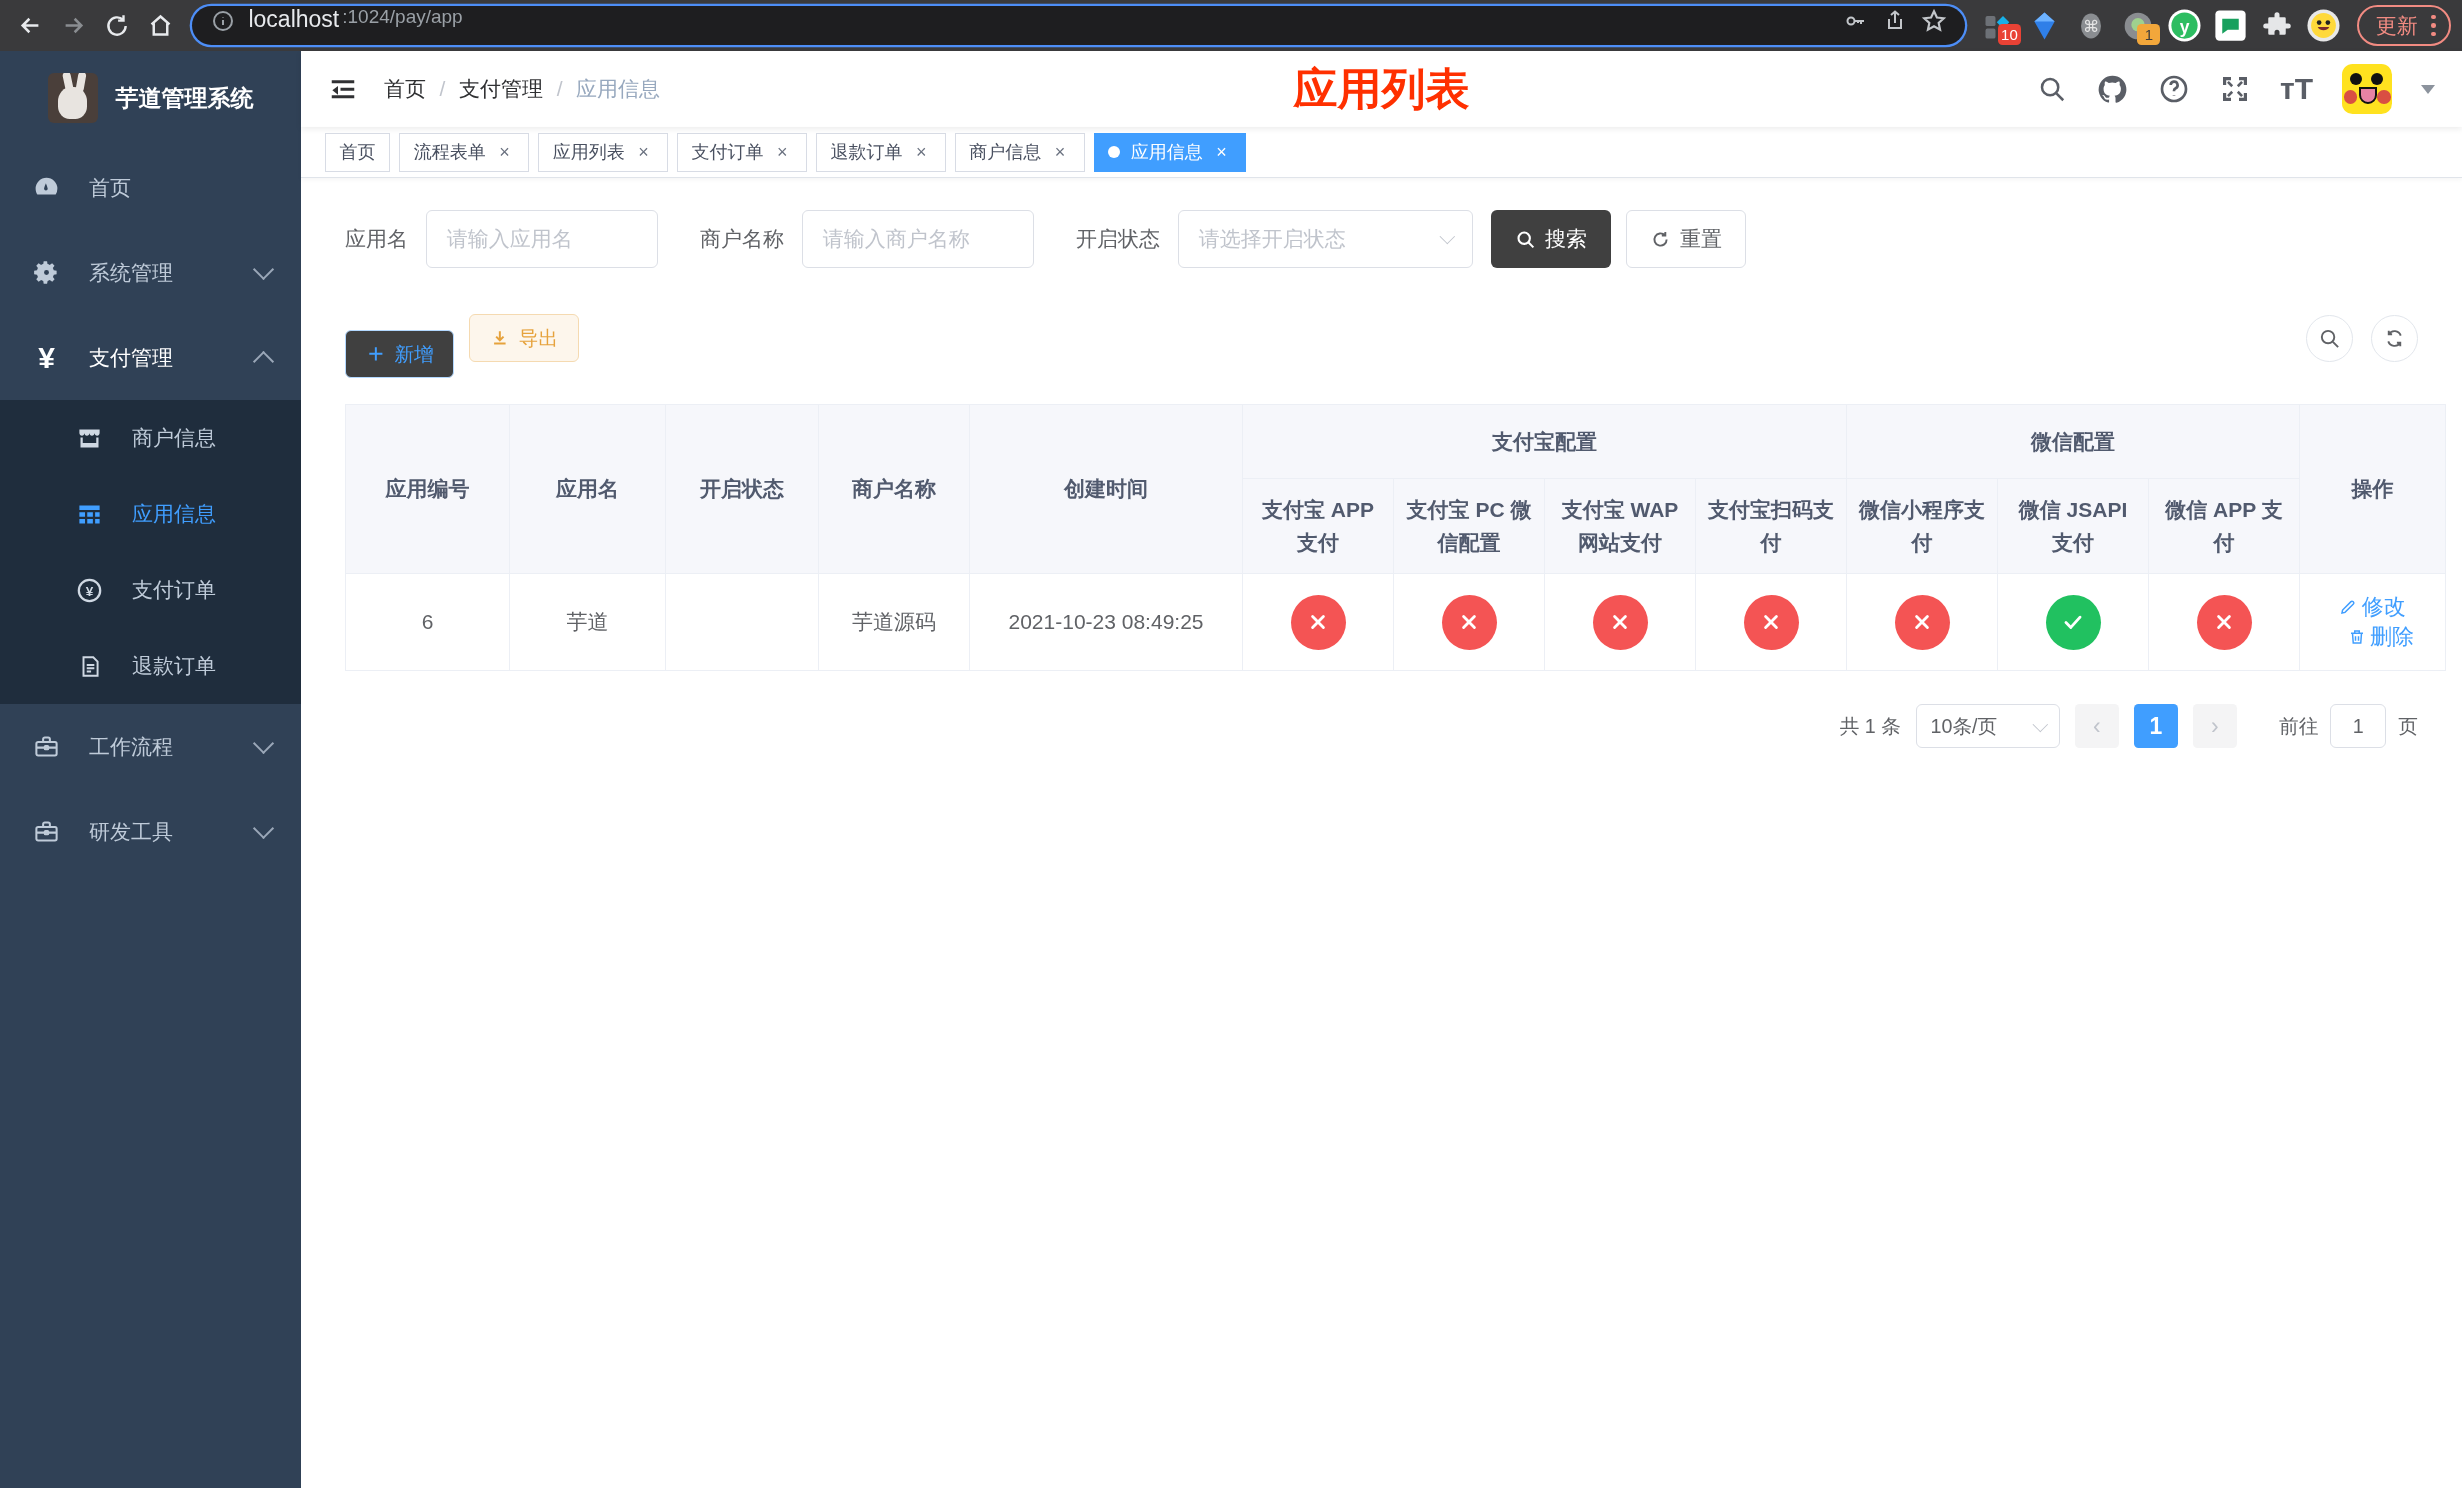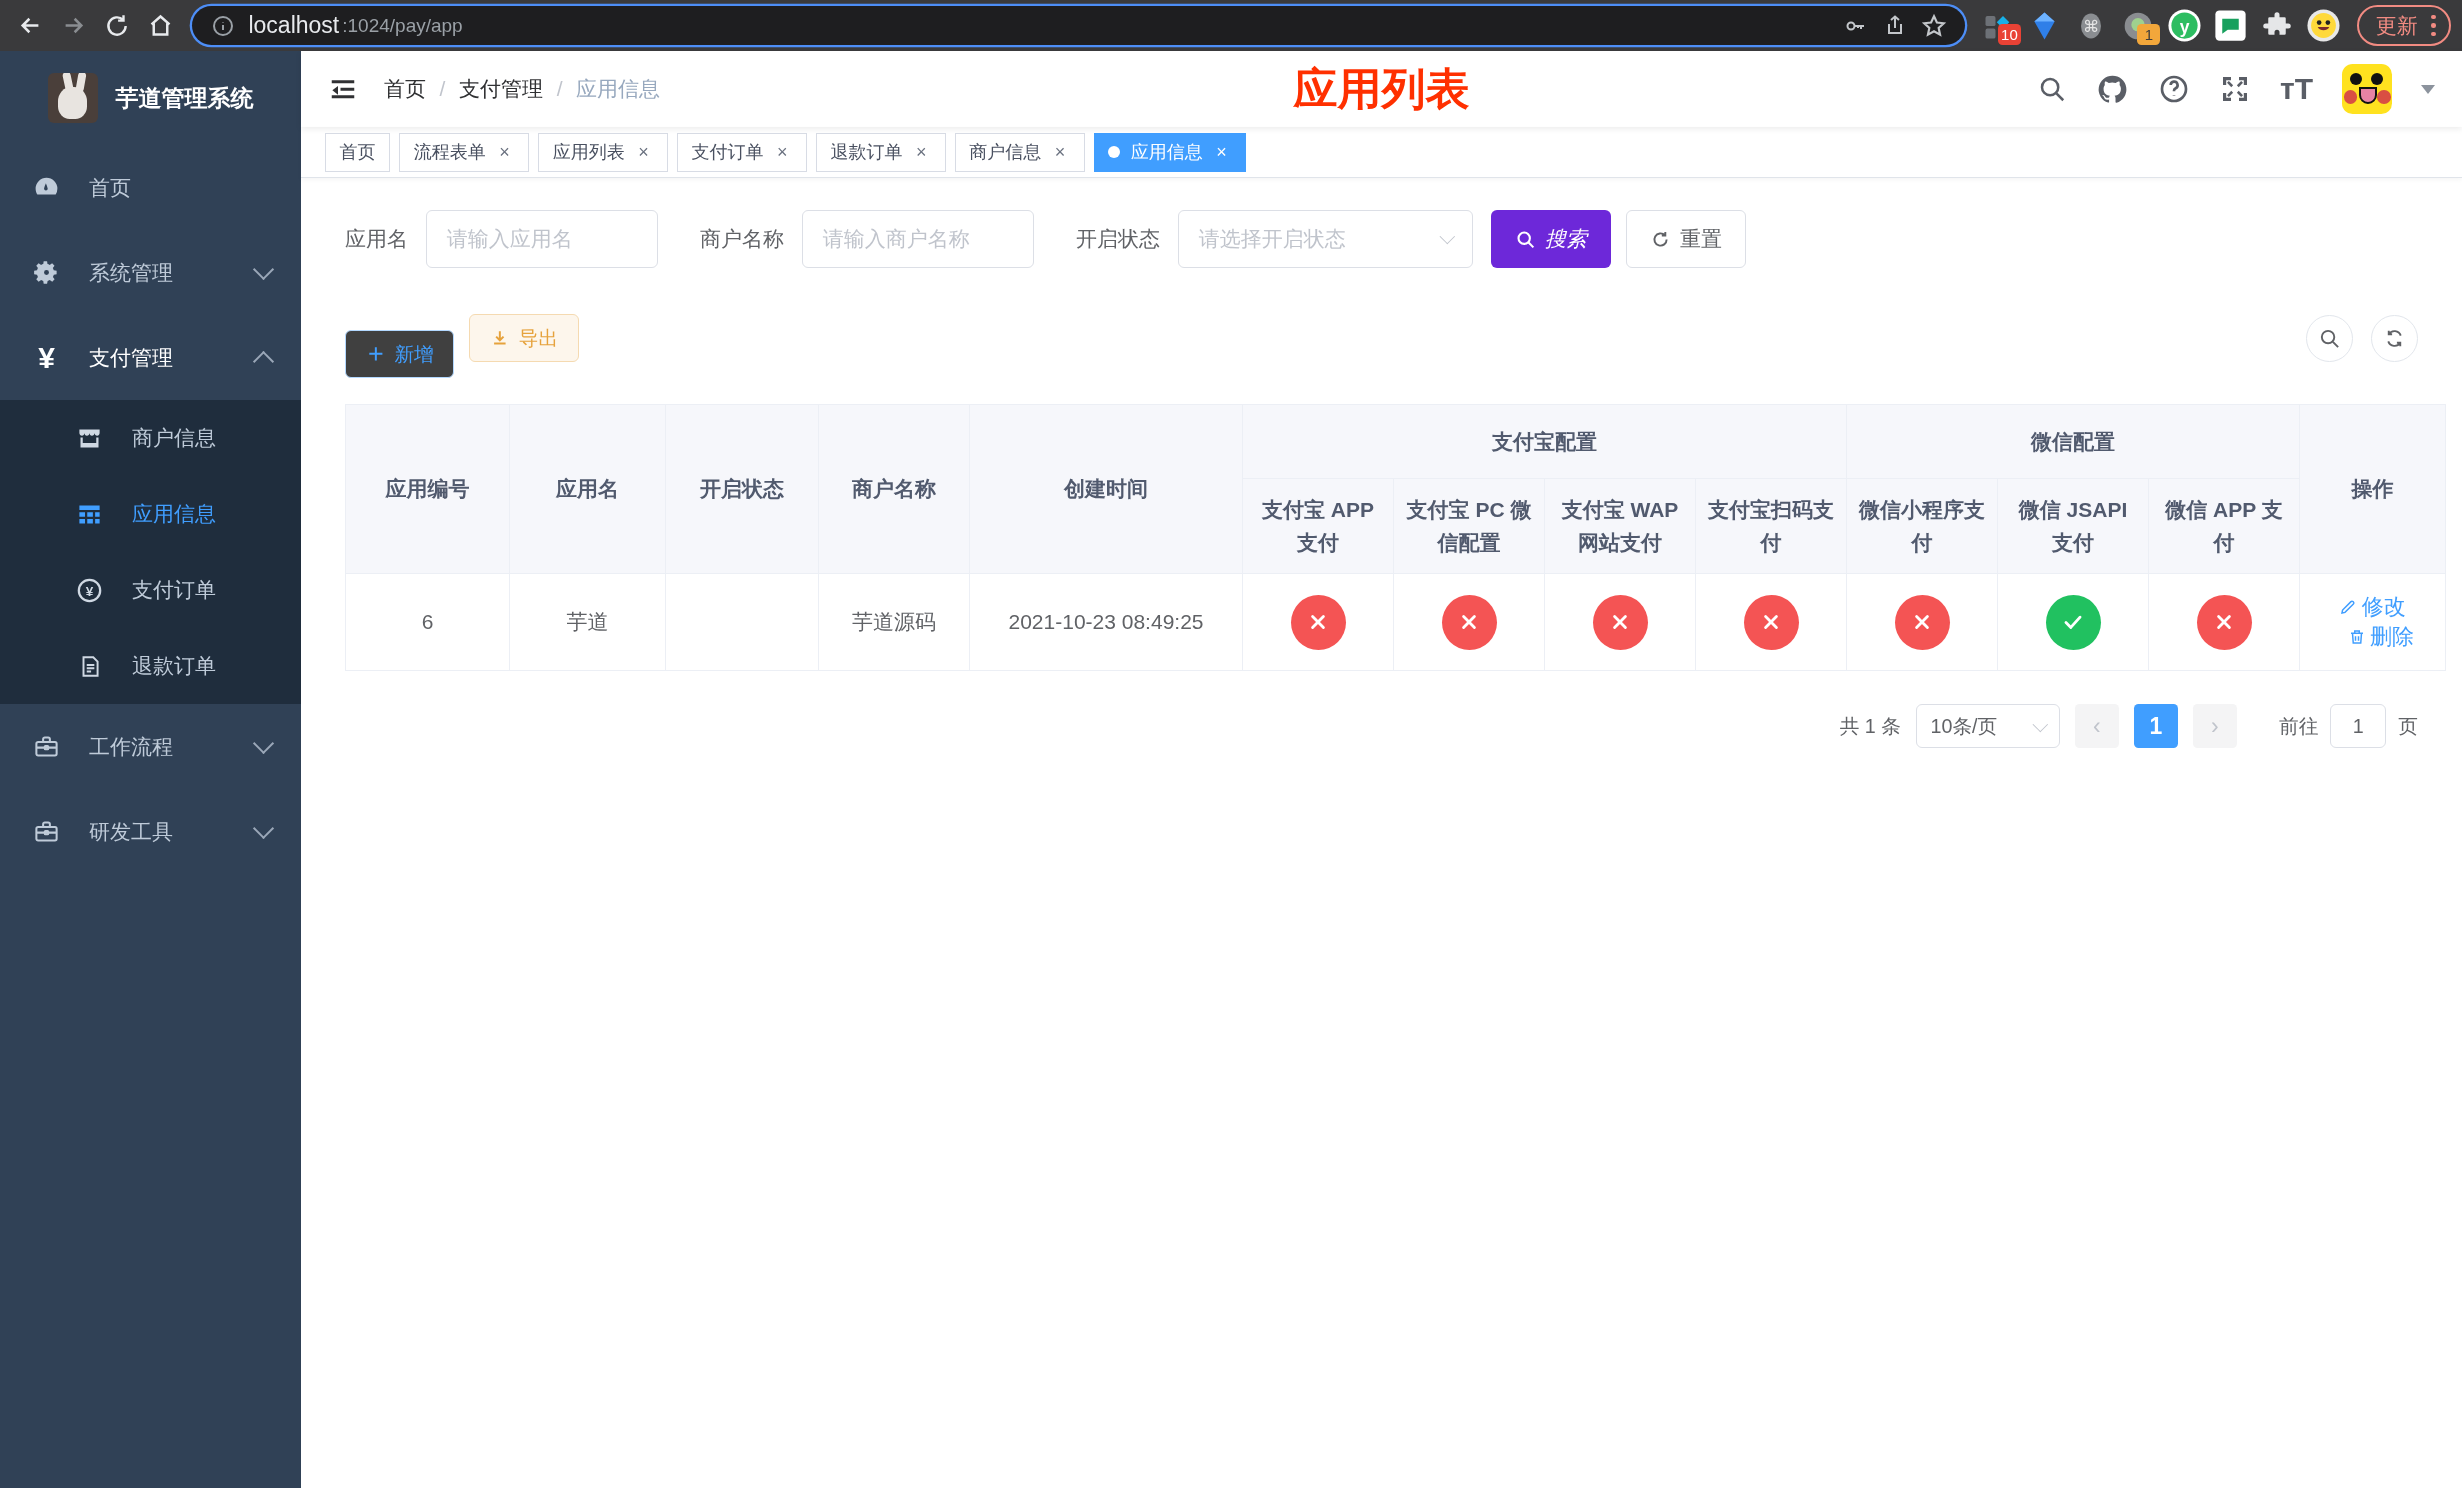--- a/index.html
+++ b/index.html
@@ -5,21 +5,21 @@
   * { box-sizing: border-box; margin: 0; padding: 0; }
   html,body { width:2462px; height:1489px; overflow:hidden; }
   body { font-family:"Liberation Sans","DejaVu Sans",sans-serif; background:#fff; }
   svg { display:block; }
 
   
   .chrome { height:51px; background:#3a3a3c; display:flex; align-items:center; padding:0 10.6px; gap:4.5px; }
   .nav-btn { width:39px; height:39px; display:flex; align-items:center; justify-content:center; border-radius:50%; }
   .nav-btn svg { stroke:#e8eaed; }
   .nav-btn.dim svg { stroke:#8a8d91; }
-  .urlbar { flex:1; height:39px; margin:0 7.6px; background:#1e1e20; border-radius:20.4px; display:flex; align-items:center;
+  .urlbar { flex:1; height:39px; margin:0 7.6px; background:#1e1e20; border-radius:20.4px; display:flex; align-items:flex-start;
             padding:0 16.7px; gap:10.6px; box-shadow:0 0 0 2.3px #4d8ef7; }
   .urlbar .host { color:#e8eaed; font-size:23px; }
   .urlbar .path { color:#9aa0a6; font-size:19px; }
   .urlbar .spacer { flex:1; }
   .url-ic { width:29px; height:29px; display:flex; align-items:center; justify-content:center; }
   .ext { width:36px; height:36px; display:flex; align-items:center; justify-content:center; position:relative; margin:0 3px; }
   .badge { position:absolute; bottom:-1.5px; right:-4.5px; min-width:23px; height:21px; border-radius:4.5px; font-size:15px;
            display:flex; align-items:center; justify-content:center; padding:0 3px; }
   .badge.red { background:#e94235; color:#fff; }
   .badge.orange { background:#f2a73b; color:#3c3c3c; }
@@ -84,21 +84,21 @@
   .content { flex:1; padding:32px 44px; overflow:hidden; }
   .filter-row { display:flex; align-items:center; }
   .f-label { font-size:21px; color:#606266; font-weight:500; margin-right:18px; white-space:nowrap; }
   .f-input { height:58px; border:1.5px solid #dcdfe6; border-radius:6px; display:flex; align-items:center; padding:0 19.7px;
              font-size:21px; color:#c0c4cc; background:#fff; }
   .f-input.w1 { width:232px; margin-right:42px; }
   .f-input.w2 { width:232px; margin-right:42px; }
   .f-select { width:295px; justify-content:space-between; margin-right:18px; }
   .sel-chev { width:10.6px; height:10.6px; border-right:1.5px solid #c0c4cc; border-bottom:1.5px solid #c0c4cc; transform:rotate(45deg); margin-top:-4.5px; }
   .btn { height:58px; border-radius:6px; font-size:21px; display:inline-flex; align-items:center; gap:9px; padding:0 23px; cursor:pointer; border:1.5px solid transparent; }
-  .btn.primary { background:#6d28d9; color:#fff;font-style:italic; }
+  .btn.primary { background:#404040; color:#fff; }
   .btn.default { background:#fff; color:#606266; border-color:#dcdfe6; margin-left:15px; }
 
   .toolbar-row { margin-top:30px; display:flex; align-items:center; }
   .btn.sm { height:48px; font-size:19.7px; padding:0 19.7px; }
   .btn.plain-primary { background:#404040; border-color:#b3d8ff; color:#409eff;margin-top:32px; }
   .btn.plain-warning { background:#fdf6ec; border-color:#f5dab1; color:#e6a23c; margin-left:15px; }
   .tool-right { margin-left:auto; display:flex; gap:18px; }
   .circle-btn { width:47px; height:47px; border-radius:50%; border:1.5px solid #e2e6ec; background:#fff; display:flex; align-items:center; justify-content:center; cursor:pointer; }
 
   

